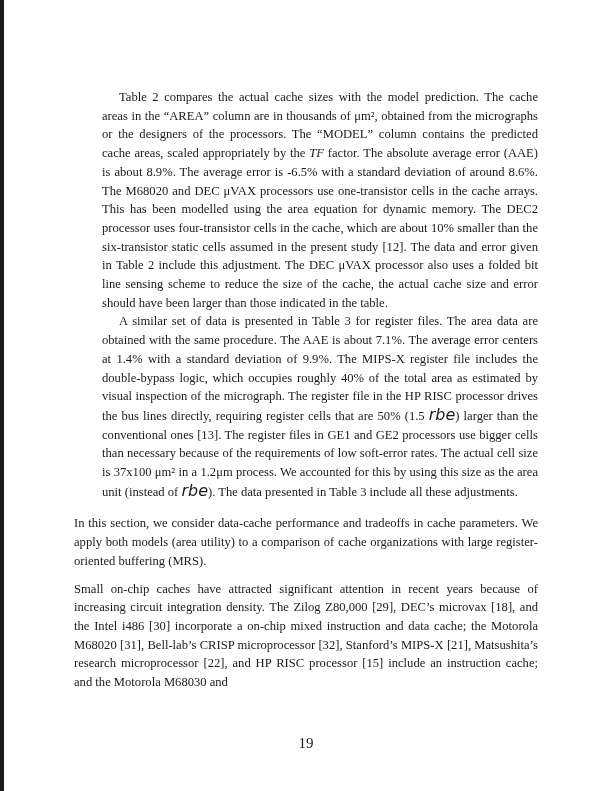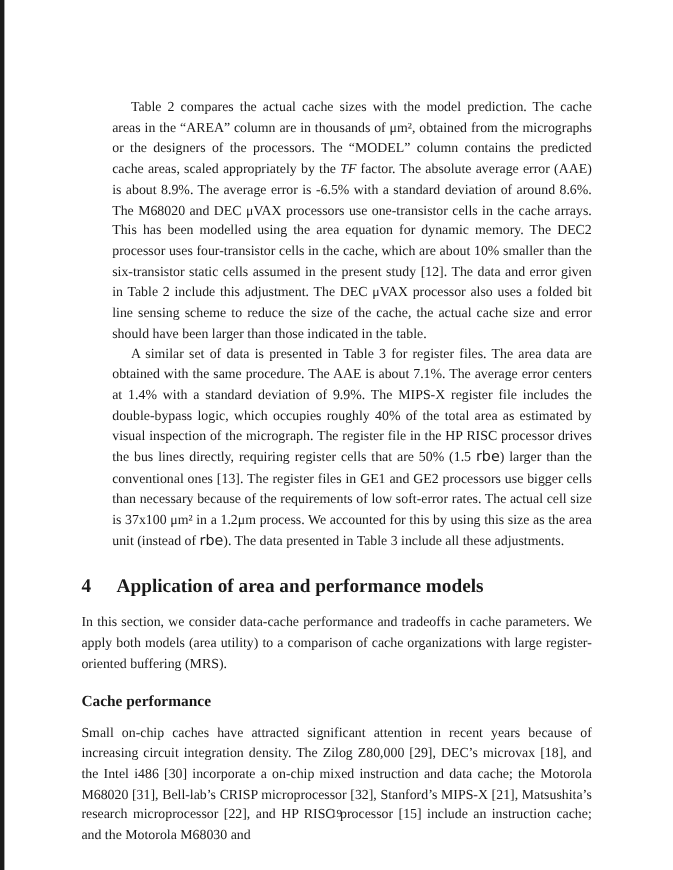--- a/index.html
+++ b/index.html
@@ -11,49 +11,45 @@
     position: absolute; left: 0; top: 0; width: 4px; height: 791px; background: #1b1b1b;
   }
   .page {
     position: absolute; left: 74px; top: 88px; width: 464px;
   }
   p {
     margin: 0; font-size: 12.6px; line-height: 18.7px; text-align: justify;
     text-align-last: left;
   }
   p.indent { text-indent: 17px; margin-left: 28px; }
-  .sf { font-family: "DejaVu Sans", sans-serif; font-size: 13px; }
+  .sf { font-family: "DejaVu Sans", sans-serif; font-size: 16px; font-style: italic; }
   h2 {
     margin: 20px 0 0 0; font-size: 17.5px; font-weight: bold; line-height: 22px;
     font-family: "Liberation Serif", "DejaVu Serif", serif;
   }
   h2 .num { display: inline-block; width: 32px; }
   h3 {
     margin: 17px 0 0 0; font-size: 14px; font-weight: bold; line-height: 18px;
   }
   .gap-h2 { margin-top: 13px; }
   .gap-h3 { margin-top: 9px; }
   .page-number {
     position: absolute; left: 0; width: 612px; top: 735px; text-align: center;
-    font-size: 10px;
+    font-size: 15px;
   }
 </style>
 </head>
 <body>
 
 <div class="scan-edge"></div>
 
 <div class="page">
   <p class="indent" id="para-table2">Table 2 compares the actual cache sizes with the model prediction. The cache areas in the “AREA” column are in thousands of μm², obtained from the micrographs or the designers of the processors. The “MODEL” column contains the predicted cache areas, scaled appropriately by the <i>TF</i> factor. The absolute average error (AAE) is about 8.9%. The average error is -6.5% with a standard deviation of around 8.6%. The M68020 and DEC μVAX processors use one-transistor cells in the cache arrays. This has been modelled using the area equation for dynamic memory. The DEC2 processor uses four-transistor cells in the cache, which are about 10% smaller than the six-transistor static cells assumed in the present study [12]. The data and error given in Table 2 include this adjustment. The DEC μVAX processor also uses a folded bit line sensing scheme to reduce the size of the cache, the actual cache size and error should have been larger than those indicated in the table.</p>
   <p class="indent">
     <span>A similar set of data is presented in Table 3 for register files. The area data are obtained with the same procedure. The AAE is about 7.1%. The average error centers at 1.4% with a standard deviation of 9.9%. The MIPS-X register file includes the double-bypass logic, which occupies roughly 40% of the total area as estimated by visual inspection of the micrograph. The register file in the HP RISC processor drives the bus lines directly, requiring register cells that are 50% (1.5 </span><span class="sf">rbe</span><span>) larger than the conventional ones [13]. The register files in GE1 and GE2 processors use bigger cells than necessary because of the requirements of low soft-error rates. The actual cell size is 37x100 μm² in a 1.2μm process. We accounted for this by using this size as the area unit (instead of </span><span class="sf">rbe</span><span>). The data presented in Table 3 include all these adjustments.</span>
   </p>
 
-  <h2>
-    <span class="num">4</span><span>Application of area and performance models</span>
-  </h2>
   <p class="gap-h2">In this section, we consider data-cache performance and tradeoffs in cache parameters. We apply both models (area utility) to a comparison of cache organizations with large register-oriented buffering (MRS).</p>
 
-  <h3>Cache performance</h3>
   <p class="gap-h3">Small on-chip caches have attracted significant attention in recent years because of increasing circuit integration density. The Zilog Z80,000 [29], DEC’s microvax [18], and the Intel i486 [30] incorporate a on-chip mixed instruction and data cache; the Motorola M68020 [31], Bell-lab’s CRISP microprocessor [32], Stanford’s MIPS-X [21], Matsushita’s research microprocessor [22], and HP RISC processor [15] include an instruction cache; and the Motorola M68030 and</p>
 </div>
 
 <div class="page-number">19</div>
 
 </body></html>

